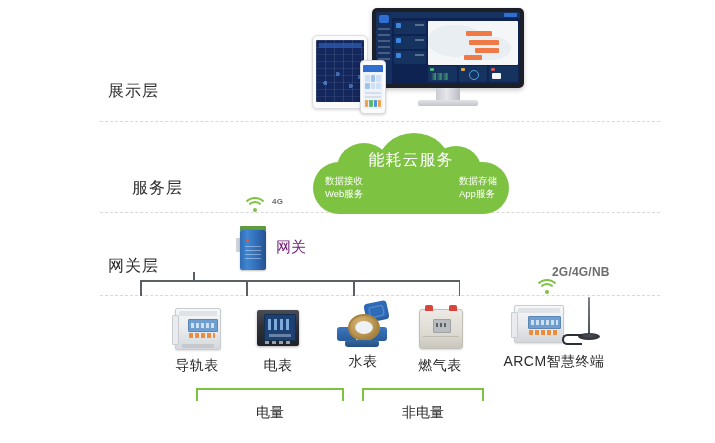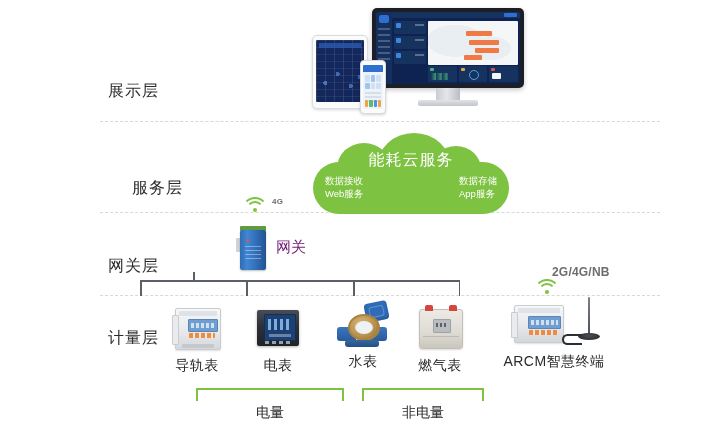--- a/index.html
+++ b/index.html
@@ -464,21 +464,20 @@
 
 <div id="stage">
 
   <div class="sep s1"></div>
   <div class="sep s2"></div>
   <div class="sep s3"></div>
 
   <div class="layer-label l1">展示层</div>
   <div class="layer-label l2">服务层</div>
   <div class="layer-label l3">网关层</div>
-  <div class="layer-label l4">计量层</div>
 
   <div class="display-group">
 
     <div class="tablet">
       <div class="scr"></div>
     </div>
 
     <div class="monitor">
       <div class="bezel">
         <div class="screen">

